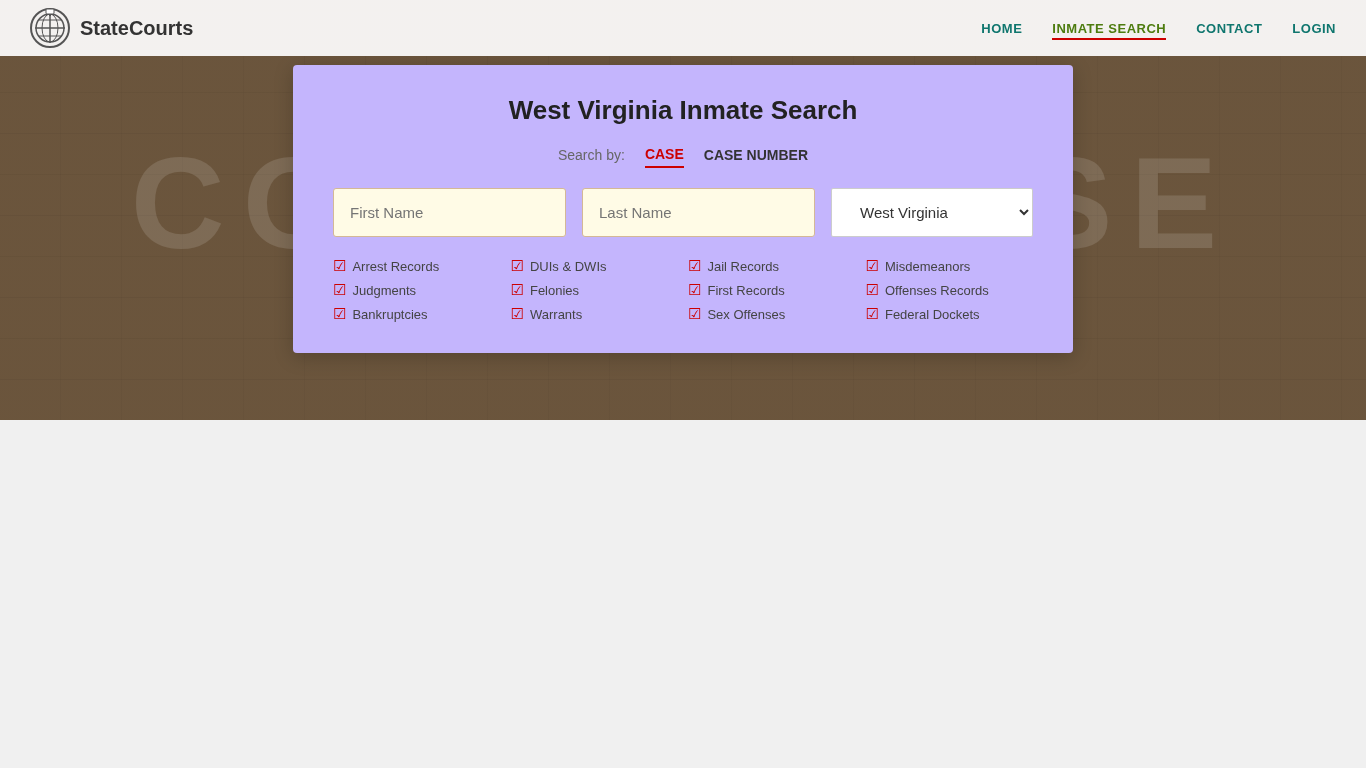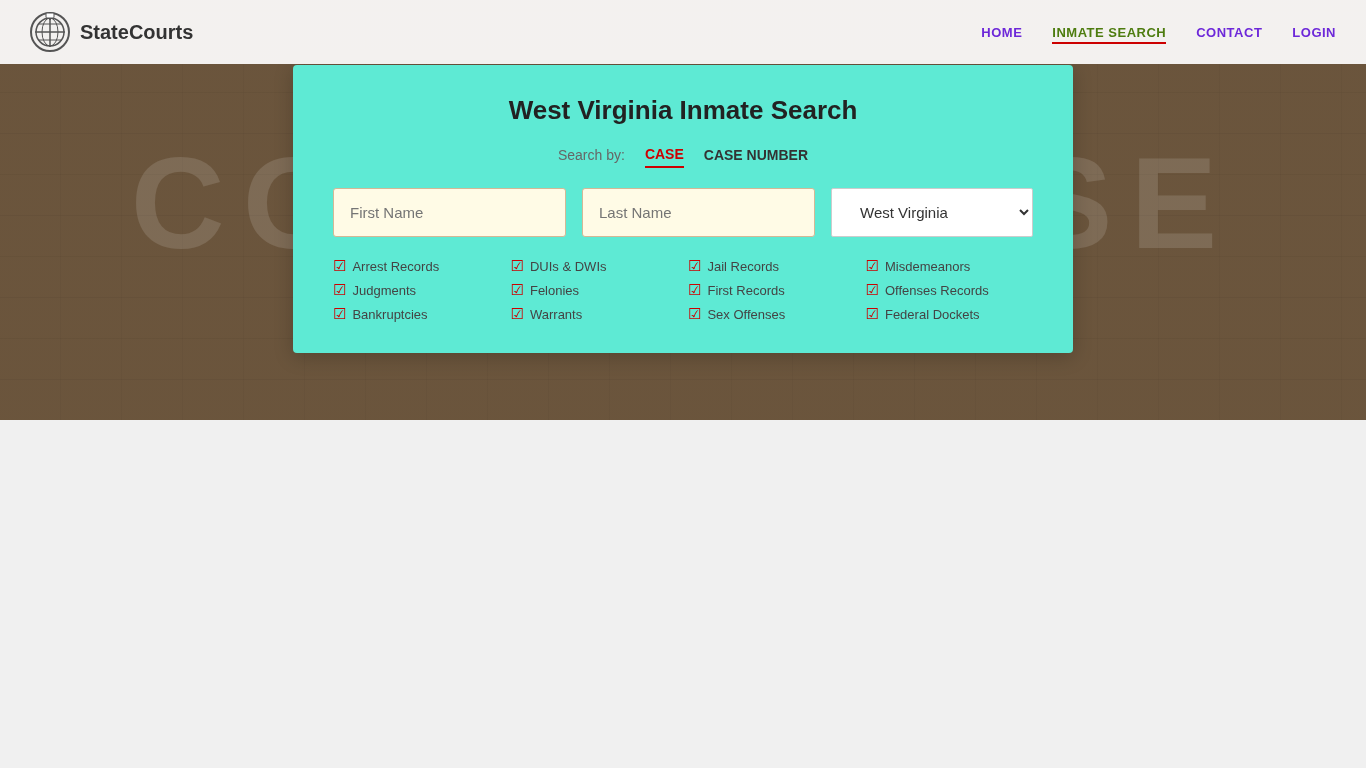--- a/index.html
+++ b/index.html
@@ -33,21 +33,21 @@
       color: rgba(255,255,255,0.13);
       white-space: nowrap;
       user-select: none;
       pointer-events: none;
     }
 
     
     .topnav {
       position: absolute;
       top: 0; left: 0; right: 0;
-      height: 64px;
+      height: 56px;
       display: flex;
       align-items: center;
       justify-content: space-between;
       padding: 0 30px;
       background: rgba(255,255,255,0.92);
       z-index: 10;
     }
     .logo {
       display: flex;
       align-items: center;
@@ -64,33 +64,33 @@
     }
     .nav-links {
       display: flex;
       gap: 30px;
       list-style: none;
     }
     .nav-links li a {
       text-decoration: none;
       font-size: 13px;
       font-weight: 700;
-      color: #6d28d9;
+      color: #0f766e;
       letter-spacing: 0.5px;
     }
     .nav-links li a.active { color: #4d7c0f; border-bottom: 2px solid #cc0000; padding-bottom: 2px; }
 
     
     .search-card {
       position: absolute;
       top: 65px;
       left: 50%;
       transform: translateX(-50%);
       width: 780px;
-      background: #5eead4;
+      background: #c4b5fd;
       border-radius: 4px;
       padding: 30px 40px 30px 40px;
       box-shadow: 0 4px 20px rgba(0,0,0,0.2);
       z-index: 5;
     }
     .search-card h1 {
       text-align: center;
       font-size: 26px;
       font-weight: 700;
       color: #222;

